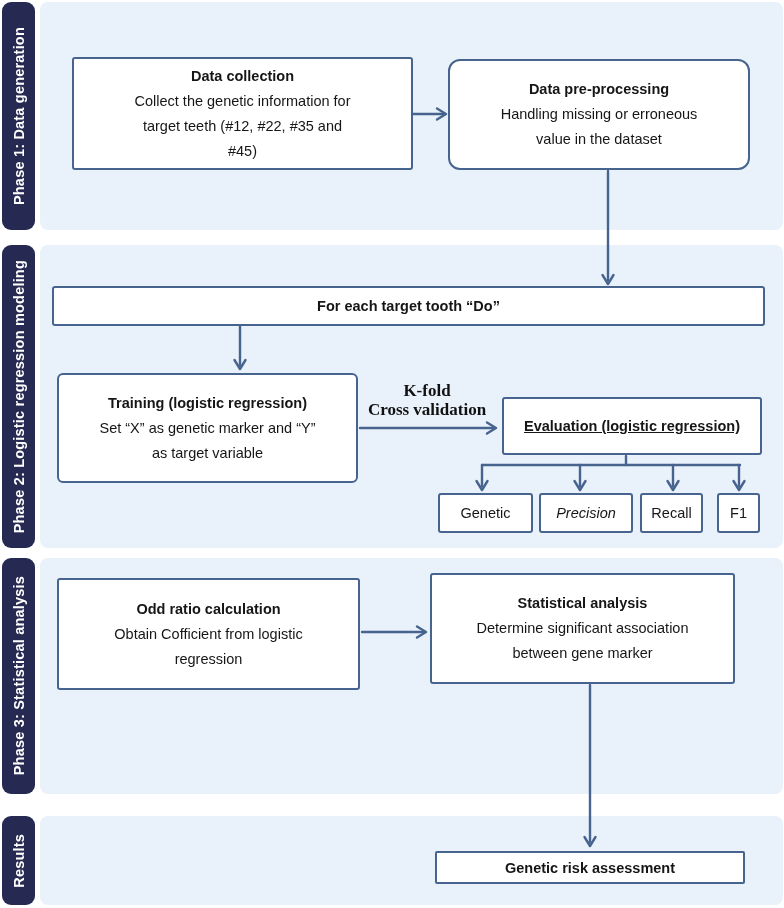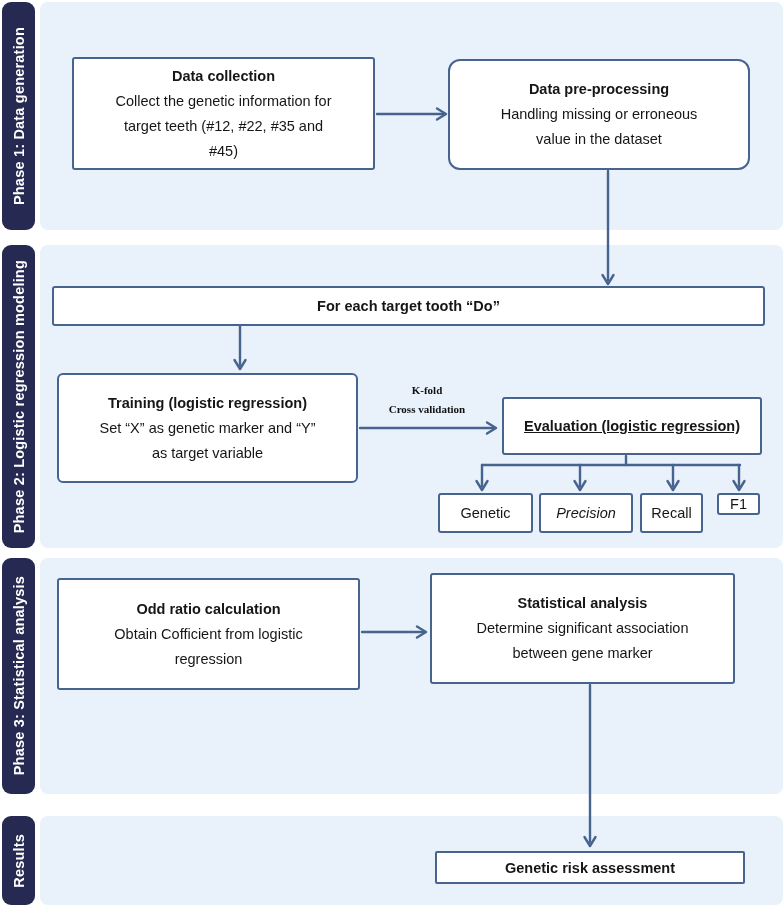--- a/index.html
+++ b/index.html
@@ -18,21 +18,21 @@
   
   .box{position:absolute;background:#ffffff;border:2px solid #47648f;border-radius:3px;
        display:flex;flex-direction:column;align-items:center;justify-content:center;
        text-align:center;color:#161616;font-size:14.5px;line-height:25px;padding:0 4px;box-sizing:border-box;}
   .box .t{font-weight:bold;}
   .box .b{white-space:pre-line;}
   .box.small{line-height:normal;}
   .box.thick{border-width:2.5px;border-radius:2px;}
 
   .kfold{position:absolute;left:352px;top:381px;width:150px;text-align:center;
-       font-family:"Liberation Serif",serif;font-weight:bold;font-size:11px;
+       font-family:"Liberation Serif",serif;font-weight:bold;font-size:17px;
        line-height:19px;color:#111111;white-space:pre-line;}
 
   svg.flow{position:absolute;left:0;top:0;pointer-events:none;}
   svg.flow path{stroke:#47648f;stroke-width:2.4;fill:none;stroke-linecap:round;stroke-linejoin:round;}
 </style>
 </head>
 <body>
 
 <div id="canvas">
 
@@ -93,21 +93,21 @@
       <path d="M362,632 H423"></path>
         <path d="M417,626.5 L426,632 L417,637.5"></path>
     </g>
 
     <g>
       <path d="M590,685 V842"></path>
         <path d="M584.5,837 L590,846 L595.5,837"></path>
     </g>
   </svg>
 
-  <div class="box" style="left:72px;top:57px;width:303px;height:113px;align-items:center;">
+  <div class="box" style="left:72px;top:57px;width:341px;height:113px;align-items:center;">
     <span class="t">Data collection</span>
     <span class="b">Collect the genetic information for
 target teeth (#12, #22, #35 and
 #45)</span>
   </div>
 
   <div class="box" style="left:448px;top:59px;width:302px;height:111px;border-radius:12px;">
     <span class="t">Data pre-processing</span>
     <span class="b">Handling missing or erroneous
 value in the dataset</span>
@@ -132,21 +132,21 @@
 
   <div class="box small" style="left:438px;top:493px;width:95px;height:40px;">
     <span>Genetic</span>
   </div>
   <div class="box small" style="left:539px;top:493px;width:94px;height:40px;font-style:italic;">
     <span>Precision</span>
   </div>
   <div class="box small" style="left:640px;top:493px;width:63px;height:40px;">
     <span>Recall</span>
   </div>
-  <div class="box small" style="left:717px;top:493px;width:43px;height:22px;">
+  <div class="box small" style="left:717px;top:493px;width:43px;height:40px;">
     <span>F1</span>
   </div>
 
   <div class="box" style="left:57px;top:578px;width:303px;height:112px;">
     <span class="t">Odd ratio calculation</span>
     <span class="b">Obtain Cofficient from logistic
 regression</span>
   </div>
 
   <div class="box" style="left:430px;top:573px;width:305px;height:111px;">

